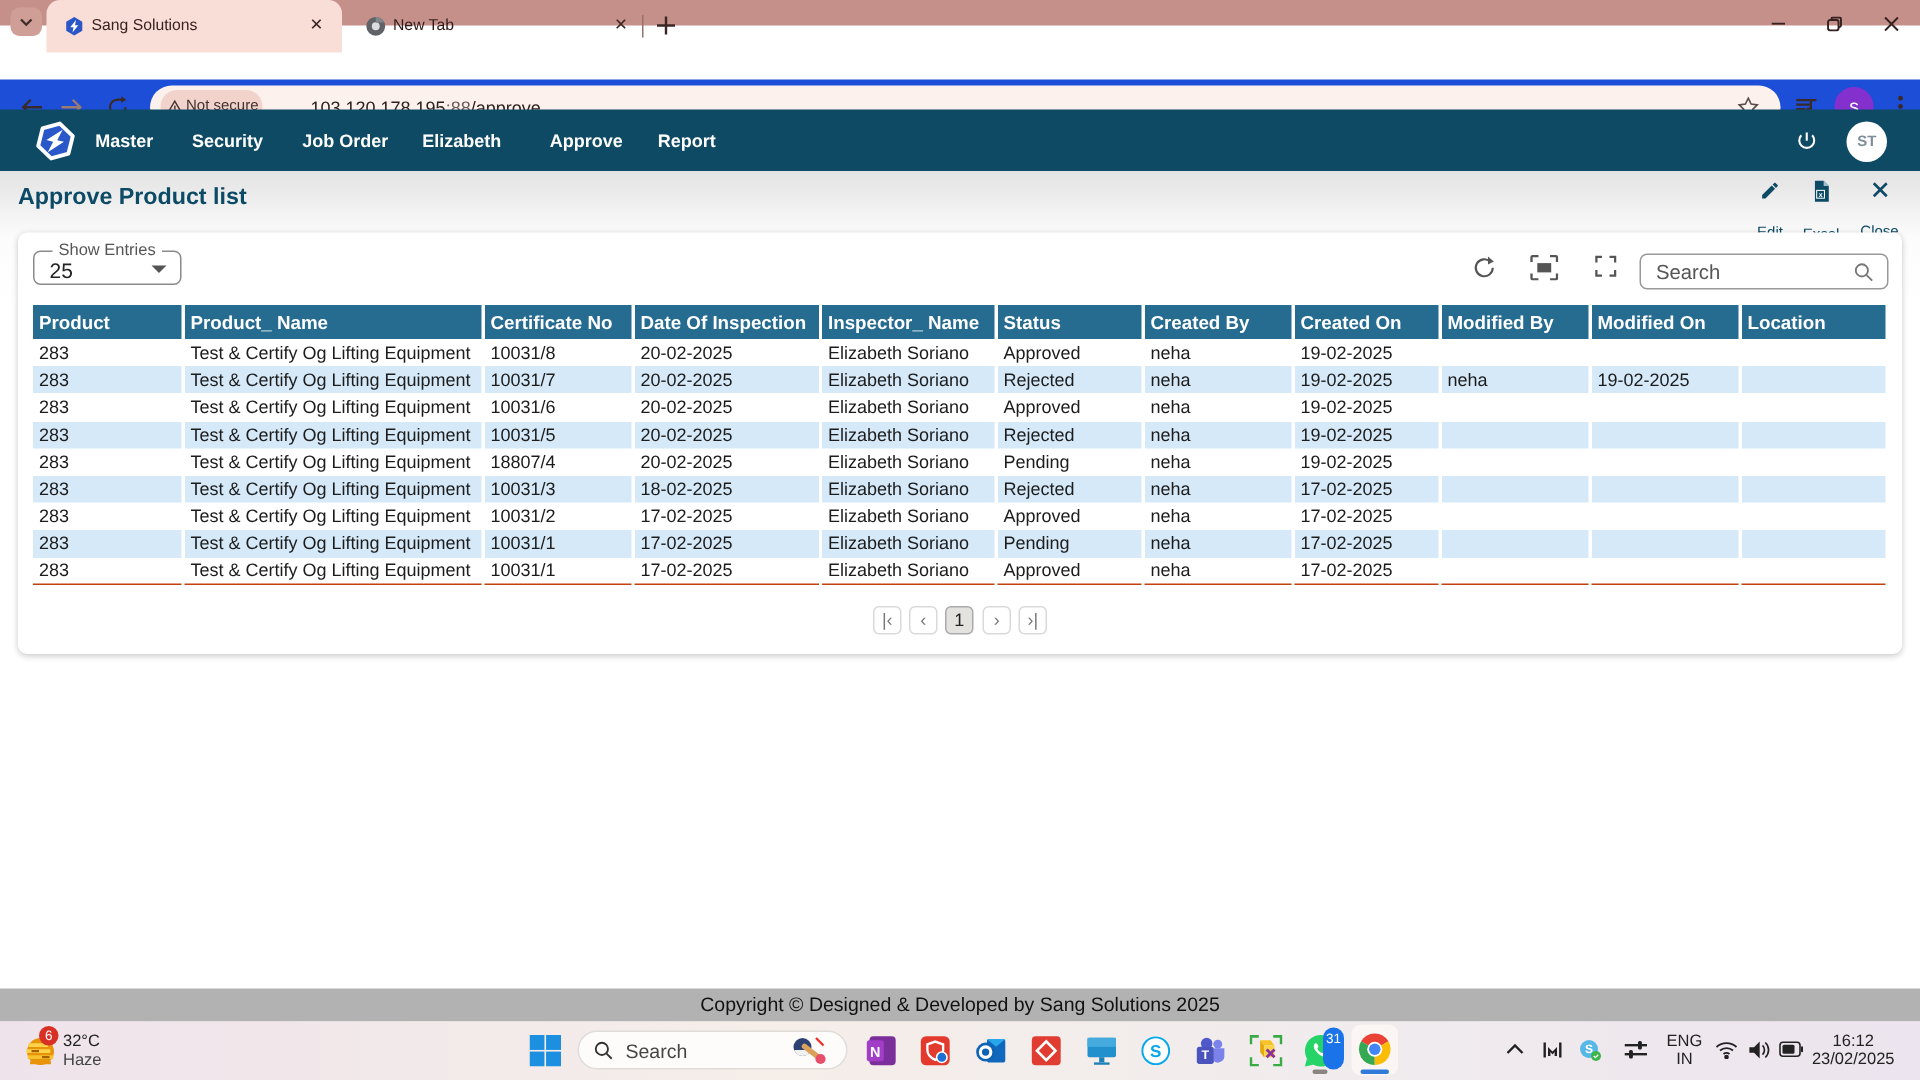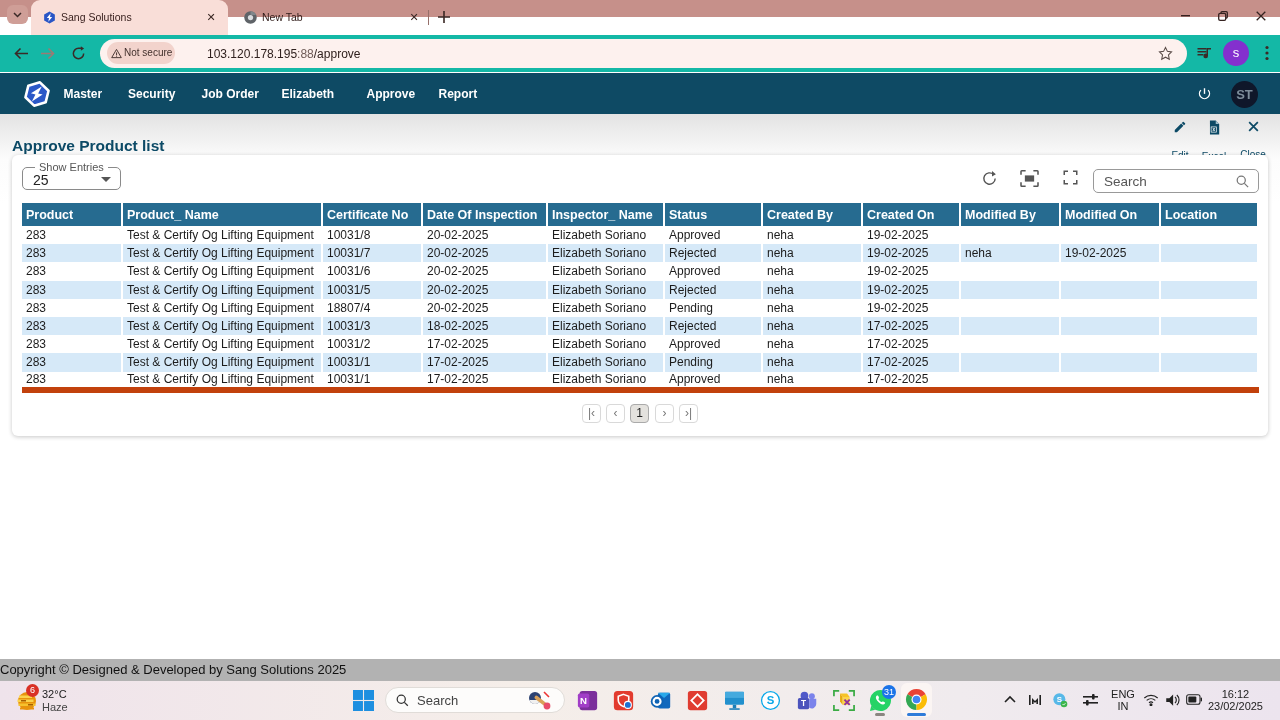--- a/index.html
+++ b/index.html
@@ -9,55 +9,55 @@
   #tabbar { position:absolute; left:0; top:0; width:1280px; height:17px; background:#c6908a; }
   #chevbtn { position:absolute; left:7px; top:5px; width:21px; height:19px; background:#cf9e97; border-radius:6px; }
   .tab { position:absolute; top:0px; height:35px; }
   #tab1 { left:31px; width:197px; background:#f9ded8; border-radius:9px 9px 0 0; }
   #tab1 .title { position:absolute; left:30px; top:11px; font-size:10.5px; color:#3a2220; }
   #tab2 { left:232px; width:200px; }
   #tab2 .title { position:absolute; left:30px; top:11px; font-size:10.5px; color:#2f1b18; }
   .tabx { position:absolute; top:9px; width:16px; height:16px; font-size:11px; color:#3a2724; text-align:center; line-height:16px; }
   #winctl { position:absolute; right:0; top:0; height:35px; }
   
-  #toolbar { position:absolute; left:0; top:35px; width:1280px; height:37px; background:#14b8a6; }
+  #toolbar { position:absolute; left:0; top:53px; width:1280px; height:37px; background:#1d4ed8; }
   #urlpill { position:absolute; left:100px; top:4px; width:1087px; height:29px; background:#fdf1ee; border-radius:15px; }
   #nschip { position:absolute; left:7px; top:3px; width:68px; height:22px; background:#f2d3cc; border-radius:11px; padding:0 0 0 17px; font-size:10px; color:#43312d; line-height:22px; white-space:nowrap; }
   #urltext { position:absolute; left:87px; top:7.5px; font-size:12px; color:#30211e;margin-left:20px; }
   #urltext .dim { color:#6f5b57; }
   
   #navbar { position:absolute; left:0; top:73px; width:1280px; height:41px; background:#0e4a64; }
   .nav-item { position:absolute; top:13.5px; color:#fff; font-size:12px; font-weight:bold; }
   
   #content { position:absolute; left:0; top:114px; width:1280px; height:545px; background:linear-gradient(#e3e3e3, #fcfcfc 45px, #ffffff 90px); }
-  #heading { position:absolute; left:12px; top:23px; font-size:15.5px; font-weight:bold; color:#0c4a66; }
+  #heading { position:absolute; left:12px; top:9px; font-size:15.5px; font-weight:bold; color:#0c4a66; }
   .hicon { position:absolute; top:6px; width:36px; text-align:center; color:#0c4a66; }
   .hicon svg { display:block; margin:0 auto; }
   .hicon .lbl { font-size:10px; margin-top:16px; }
   #card { position:absolute; left:12px; top:41px; width:1256px; height:281px; background:#fff; border-radius:6px; box-shadow:0 1px 4px rgba(0,0,0,0.22); }
   
   #showent { position:absolute; left:10px; top:12px; width:99px; height:23px; border:1px solid #8a8a8a; border-radius:5px; }
   #showent .lbl { position:absolute; left:12px; top:-7px; background:#fff; padding:0 4px; font-size:11px; color:#555; }
   #showent .val { position:absolute; left:10px; top:4px; font-size:14px; color:#222; }
   #showent .arr { position:absolute; right:9px; top:9px; width:0; height:0; border-left:5px solid transparent; border-right:5px solid transparent; border-top:5px solid #555; }
   
   .tico { position:absolute; top:15px; color:#555; }
   #searchbox { position:absolute; left:1081px; top:14px; width:166px; height:24px; border:1px solid #999; border-radius:5px; }
   #searchbox .ph { position:absolute; left:10px; top:4px; font-size:13.5px; color:#555; }
   
-  #tbl { position:absolute; left:10px; top:48px; width:1236px; border-collapse:collapse; table-layout:fixed; font-size:12px; border-bottom:6px solid #c2410c; }
+  #tbl { position:absolute; left:10px; top:48px; width:1236px; border-collapse:collapse; table-layout:fixed; font-size:12px; border-bottom:1px solid #c2410c; }
   #tbl th { background:#266b90; color:#fff; font-weight:bold; font-size:12.5px; text-align:left; height:23px; padding:0 0 0 4px; border-right:2px solid #fff; overflow:hidden; white-space:nowrap; }
   #tbl td { height:18.2px; padding:0 0 0 4px; color:#1c1c1c; border-right:2px solid #fff; overflow:hidden; white-space:nowrap; }
   #tbl tr.odd td { background:#fff; }
   #tbl tr.even td { background:#d6e9f8; }
   
   .pbtn { position:absolute; top:0px; width:19px; height:19px; border:1px solid #d9d9d9; border-radius:4px; background:#fff; color:#777; text-align:center; line-height:17px; font-size:12px; }
   #pag { position:absolute; left:570px; top:249px; width:130px; height:20px; }
   
-  #footer { position:absolute; left:0; top:659px; width:1280px; height:22px; background:#b2b2b2; font-size:13px; color:#111; line-height:22px; }
+  #footer { position:absolute; left:0; top:659px; width:1280px; height:22px; background:#b2b2b2; text-align:center; font-size:13px; color:#111; line-height:22px; }
   
   #taskbar { position:absolute; left:0; top:681px; width:1280px; height:39px; background:linear-gradient(90deg, #efe3eb, #f5eee9 40%, #f0ebee 75%, #ece4ee); }
   .tb { position:absolute; }
   #searchpill { position:absolute; left:385px; top:6px; width:180px; height:26px; background:#fdfcfb; border:1px solid #e0dcd8; border-radius:13px; }
   #traytext { font-size:11px; color:#222; line-height:12px; }
 </style>
 </head>
 <body>
 
 <div id="tabbar">
@@ -151,21 +151,21 @@
   <div class="nav-item" style="left:63.5px">Master</div>
   <div class="nav-item" style="left:128px">Security</div>
   <div class="nav-item" style="left:201.5px">Job Order</div>
   <div class="nav-item" style="left:281.5px">Elizabeth</div>
   <div class="nav-item" style="left:366.5px">Approve</div>
   <div class="nav-item" style="left:438.5px">Report</div>
   <svg class="abs" style="left:1197px; top:14px" width="15" height="15" viewBox="0 0 24 24" fill="none" stroke="#fff" stroke-width="2.2">
       <path d="M12 2 v9"></path>
       <path d="M6.2 5 a8 8 0 1 0 11.6 0"></path>
     </svg>
-  <div class="abs" style="left:1231px; top:7.5px; width:27px; height:27px; border-radius:50%; background:#0f172a; color:#7e8d9b; font-size:13px; font-weight:bold; text-align:center; line-height:27px;">ST</div>
+  <div class="abs" style="left:1231px; top:7.5px; width:27px; height:27px; border-radius:50%; background:#ffffff; color:#7e8d9b; font-size:10px; font-weight:bold; text-align:center; line-height:27px;">ST</div>
 </div>
 
 <div id="content">
   <div id="heading">Approve Product list</div>
   <div class="hicon" style="left:1162px">
     <svg width="14" height="14" viewBox="0 0 24 24" fill="#0c4a66">
         <path d="M3 17.2 V21 h3.8 L17.8 10 L14 6.2 Z M20.7 7.1 a1 1 0 0 0 0 -1.4 L18.3 3.3 a1 1 0 0 0 -1.4 0 L15 5.2 L18.8 9 Z"></path>
       </svg>
     <div class="lbl">Edit</div>
   </div>
@@ -468,21 +468,21 @@
     <path d="M8 4 l3 4 v9 l-3 -4 Z" fill="#e8a90c"></path>
     <path d="M11 8 h8 v9 h-8 Z" fill="#fbd44c"></path>
     <path d="M13 11 l6 6 M19 11 l-6 6" stroke="#8e2f9e" stroke-width="2.2"></path>
   </svg>
 
   <div class="tb" style="left:869px; top:8px; width:23px; height:23px;">
     <svg width="23" height="23" viewBox="0 0 24 24">
       <path d="M12 1 a11 11 0 1 1 -9.6 16.4 L1 23 l5.8 -1.3 A11 11 0 0 1 12 1" fill="#25d366"></path>
       <path d="M8 7 c-1 1 -1.4 2.6 0.6 5.2 c2 2.6 4.2 3.8 5.8 4 c1.6 0.2 2.6 -1 2.4 -2 c-0.6 -0.6 -2 -1.4 -2.6 -1.2 c-0.5 0.2 -0.8 0.8 -1.4 0.6 c-1 -0.3 -2.6 -1.8 -3 -2.8 c-0.2 -0.6 0.5 -0.9 0.6 -1.5 c0.1 -0.6 -0.7 -2 -1.2 -2.4 c-0.4 -0.3 -0.9 -0.2 -1.2 0.1" fill="#fff"></path>
     </svg>
-    <div class="abs" style="left:13px; top:-4px; min-width:14px; height:14px; border-radius:7px; background:#1a73e8; color:#fff; font-size:9px; text-align:center; line-height:14px; padding:0 1px;">31</div>
+    <div class="abs" style="left:13px; top:-4px; min-width:14px; height:28px; border-radius:7px; background:#1a73e8; color:#fff; font-size:9px; text-align:center; line-height:14px; padding:0 1px;">31</div>
     <div class="abs" style="left:6px; top:24px; width:10px; height:3px; border-radius:2px; background:#8a8580;"></div>
   </div>
 
   <div class="tb" style="left:901px; top:2px; width:31px; height:34px; background:#fbf5f3; border-radius:6px;">
     <svg class="abs" style="left:4px; top:5px" width="23" height="23" viewBox="0 0 48 48">
       <path d="M24 24 L4.95 13 A22 22 0 0 1 43.05 13 Z" fill="#ea4335"></path>
       <path d="M24 24 L24 46 A22 22 0 0 1 4.95 13 Z" fill="#34a853"></path>
       <path d="M24 24 L43.05 13 A22 22 0 0 1 24 46 Z" fill="#fbbc05"></path>
       <circle cx="24" cy="24" r="10.5" fill="#fff"></circle>
       <circle cx="24" cy="24" r="8" fill="#4285f4"></circle>

